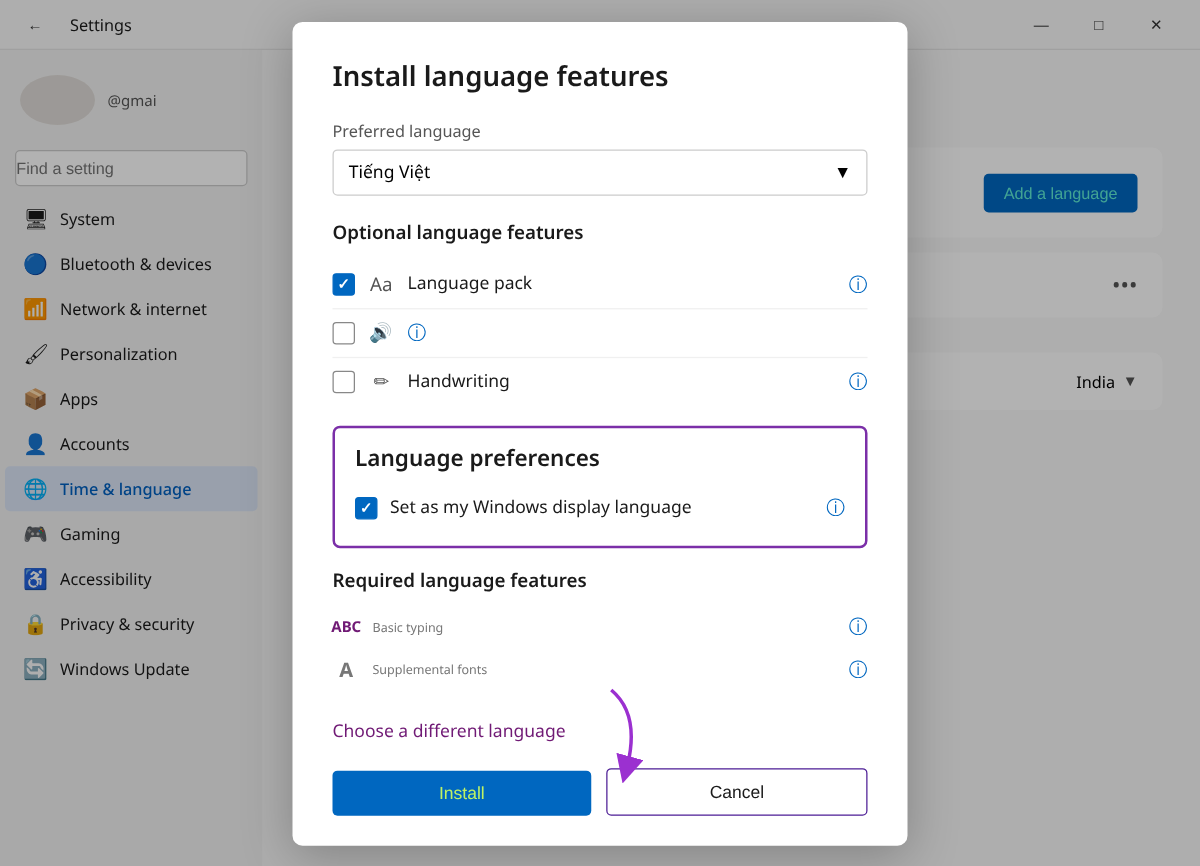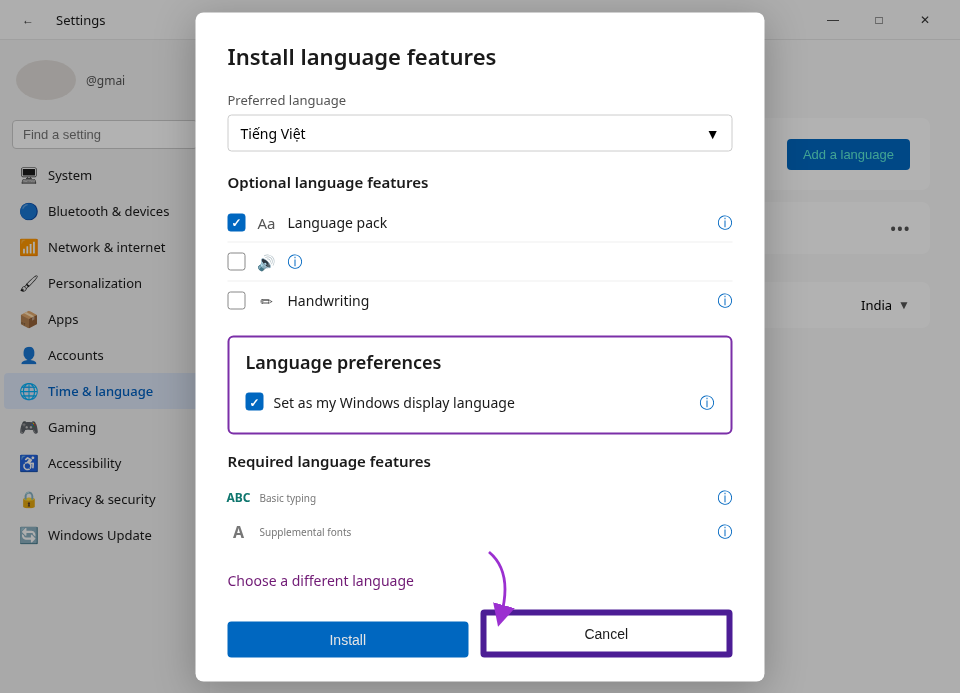--- a/index.html
+++ b/index.html
@@ -96,21 +96,21 @@
     .user-email {
       font-size: 12px;
       color: #555;
       overflow: hidden;
       text-overflow: ellipsis;
       white-space: nowrap;
     }
 
     .search-box {
       margin: 0 12px 8px;
-      padding: 6px 10px;
+      padding: 6px 0;
       border: 1px solid #ccc;
       border-radius: 4px;
       font-size: 13px;
       width: calc(100% - 24px);
       background: white;
       color: #888;
     }
 
     .nav-item {
       display: flex;
@@ -210,21 +210,21 @@
       background: rgba(0,0,0,0.3);
       z-index: 10;
     }
 
     
     .dialog {
       position: absolute;
       top: 50%;
       left: 50%;
       transform: translate(-50%, -50%);
-      width: 569px;
+      width: 492px;
       background: white;
       border-radius: 8px;
       padding: 28px 32px 24px;
       z-index: 20;
       box-shadow: 0 8px 40px rgba(0,0,0,0.25);
     }
 
     .dialog-title {
       font-size: 22px;
       font-weight: 600;
@@ -370,34 +370,34 @@
     .dialog-actions {
       display: flex;
       gap: 12px;
       align-items: flex-end;
       position: relative;
     }
 
     .install-btn {
       flex: 1;
       background: #0067c0;
-      color: #e5e5e5;
+      color: #bef264;
       border: none;
       border-radius: 4px;
       padding: 10px;
       font-size: 14px;
       font-weight: 500;
       cursor: pointer;
     }
 
     .cancel-btn {
       flex: 1;
       background: white;
       color: #1a1a1a;
-      border: 6px solid #4c1d95;
+      border: 1px solid #4c1d95;
       border-radius: 4px;
       padding: 10px;
       font-size: 14px;
       cursor: pointer;
     }
 
     
     .arrow-annotation {
       position: absolute;
       bottom: 60px;
@@ -561,21 +561,21 @@
       <span class="feature-label">Set as my Windows display language</span>
       <span class="info-icon">ⓘ</span>
     </div>
   </div>
 
   
   <div class="required-section">
     <div class="required-title">Required language features</div>
 
     <div class="req-row">
-      <span class="feature-icon" style="font-size:12px;font-weight:bold;color:#0f766e;">ABC</span>
+      <span class="feature-icon" style="font-size:12px;font-weight:bold;color:#701a75;">ABC</span>
       <span class="req-label">Basic typing</span>
       <span class="info-icon">ⓘ</span>
     </div>
 
     <div class="req-row">
       <span class="feature-icon" style="font-size:16px;color:#777;font-weight:bold;">A</span>
       <span class="req-label">Supplemental fonts</span>
       <span class="info-icon">ⓘ</span>
     </div>
   </div>

